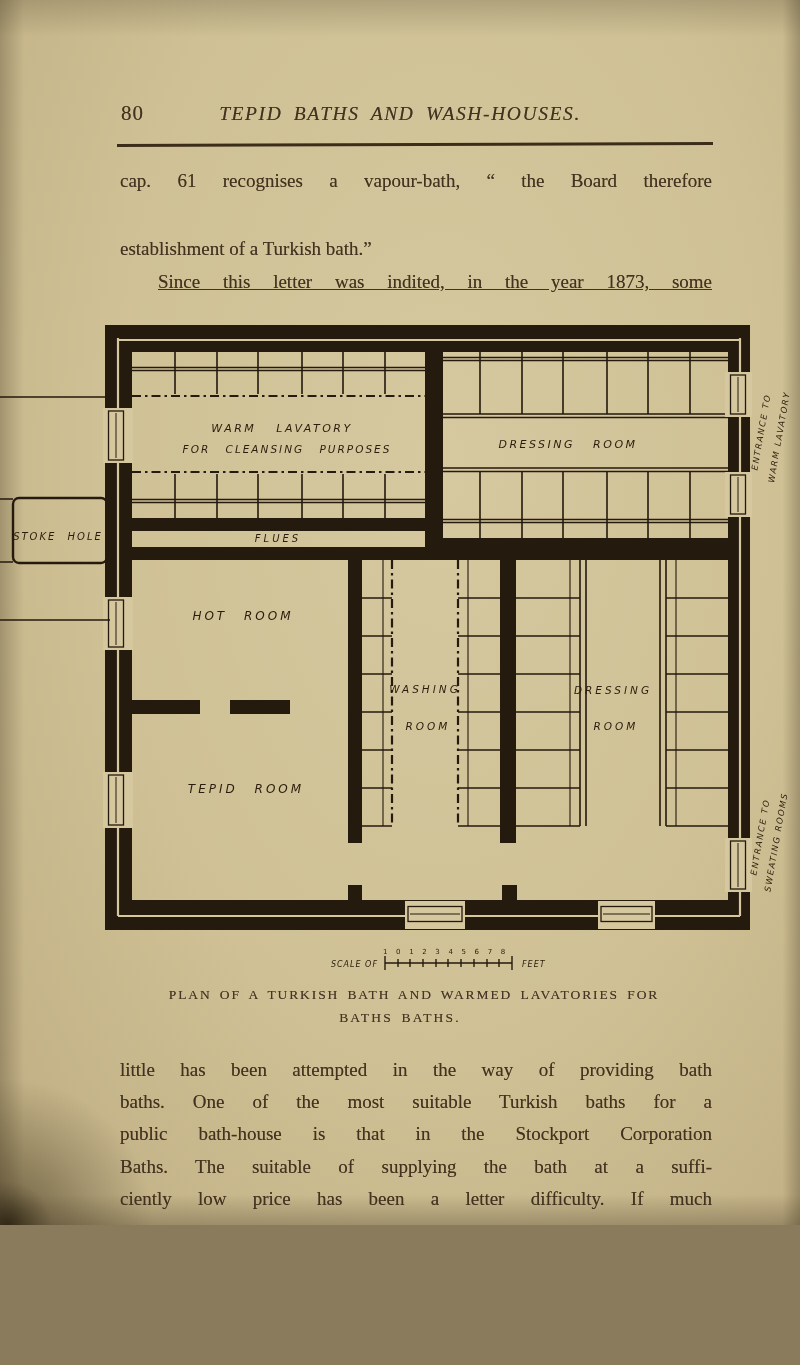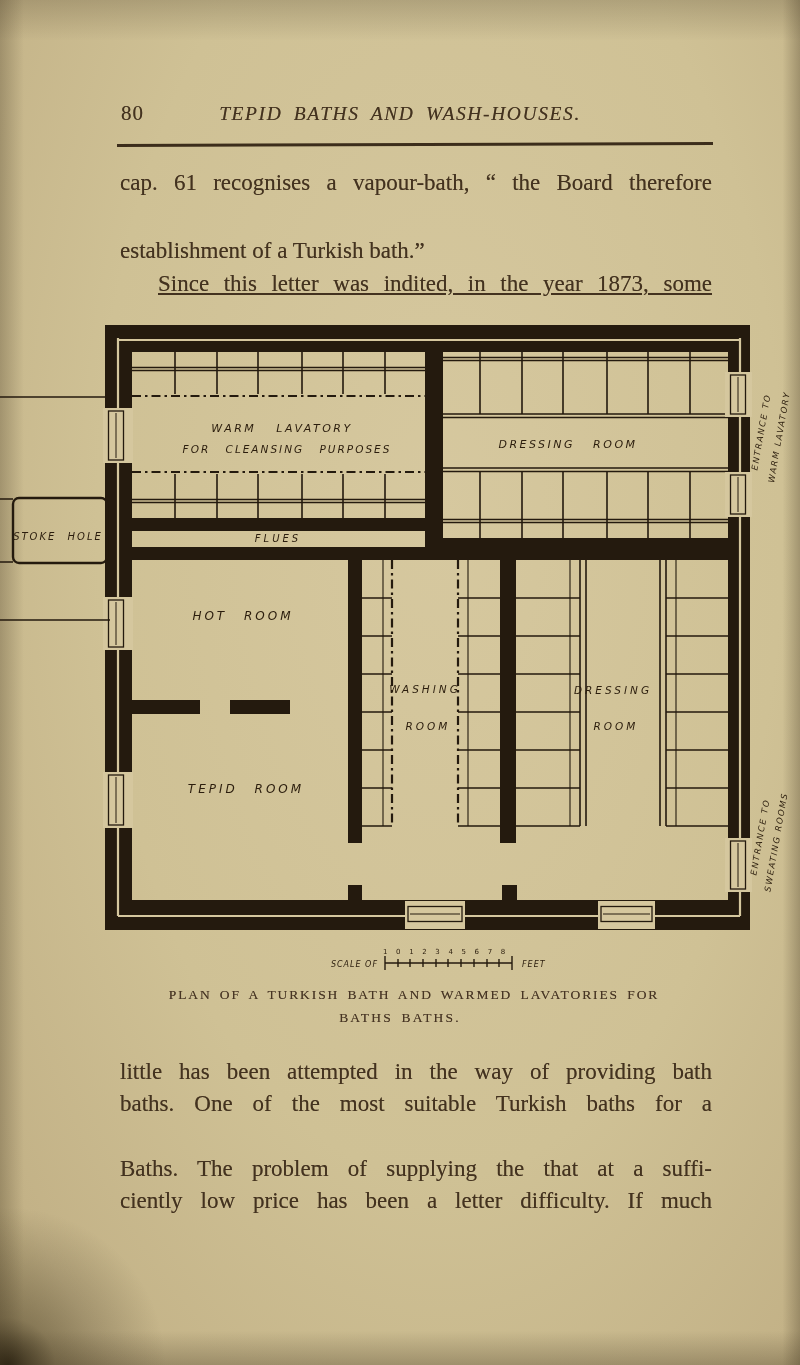--- a/index.html
+++ b/index.html
@@ -1,33 +1,33 @@
 <!DOCTYPE html>
 <html><head>
 <meta charset="utf-8">
 <style>
   html,body{margin:0;padding:0;background:#8a7b5c;}
   .page{
-    position:relative;width:800px;height:1365px;overflow:hidden;
+    position:relative;width:800px;height:1225px;overflow:hidden;
     font-family:"Liberation Serif",serif;color:#43321f;
     background:
       radial-gradient(circle at 1% 100%, rgba(30,22,8,.8) 0, rgba(40,30,14,.35) 3%, rgba(40,30,14,0) 10%),
       linear-gradient(to right, rgba(60,48,28,.28) 0, rgba(60,48,28,0) 3%),
       linear-gradient(to left, rgba(60,48,28,.30) 0, rgba(60,48,28,0) 2.2%),
       linear-gradient(to bottom, rgba(60,48,28,.22) 0, rgba(60,48,28,0) 3%),
       linear-gradient(to top, rgba(60,48,28,.30) 0, rgba(60,48,28,0) 2.5%),
       radial-gradient(ellipse at 55% 38%, #d6c89f 0%, #cfc195 55%, #c3b287 88%, #b3a274 100%);
   }
   .ink{color:#43321f;text-shadow:0 0 .5px rgba(67,50,31,.55);}
   .pgnum{position:absolute;left:121px;top:101px;font-size:21px;letter-spacing:1px;}
   .runtitle{position:absolute;left:100px;top:103px;width:600px;text-align:center;
     font-style:italic;font-size:19.5px;letter-spacing:1.6px;word-spacing:5px;}
   .rule{position:absolute;left:117px;top:143px;width:596px;height:2.6px;background:#3c2d1b;
     transform:rotate(-0.2deg);}
-  .bline{position:absolute;left:120px;width:592px;font-size:23px;line-height:1.25;
+  .bline{position:absolute;left:120px;width:592px;font-size:19px;line-height:1.25;
     text-align:justify;text-align-last:justify;white-space:normal;}
   .bline.short{text-align:center;text-align-last:left;}
   .bline.indent{left:158px;width:554px;text-decoration:underline;}
   .caption{position:absolute;left:14px;width:800px;text-align:center;
     font-size:13.5px;letter-spacing:1.9px;word-spacing:3px;color:#473524;}
   .caption.c2{letter-spacing:2.2px;}
   svg text{fill:#2b1d0d;}
   .plansvg{position:absolute;left:0;top:310px;}
 </style>
 </head>
@@ -151,16 +151,17 @@
       <text x="383" y="644" font-family="'DejaVu Sans',sans-serif" font-size="7" letter-spacing="3.2">1 0 1 2 3 4 5 6 7 8</text>
       <text x="522" y="657" font-family="'DejaVu Sans',sans-serif" font-style="italic" font-size="8" letter-spacing="1">FEET</text>
     </g>
   </svg>
 
   <div class="caption ink" style="top:987px">PLAN OF A TURKISH BATH AND WARMED LAVATORIES FOR</div>
   <div class="caption c2 ink" style="top:1010px;left:0">BATHS BATHS.</div>
 
   <div class="bline ink" style="top:1058px">little has been attempted in the way of providing bath</div>
   <div class="bline ink" style="top:1090px">baths.  One of the most suitable Turkish baths for  a</div>
-  <div class="bline ink" style="top:1155px">Baths.  The problem of supplying the that at a suffi-</div>
+  <div class="bline ink" style="top:1122px">public bath-house is that in the Stockport Corporation</div>
+  <div class="bline ink" style="top:1155px">Baths.  The suitable of supplying the bath at a suffi-</div>
   <div class="bline ink" style="top:1187px">ciently low price has been a letter difficulty.  If much</div>
 
 </div>
 
 </body></html>

